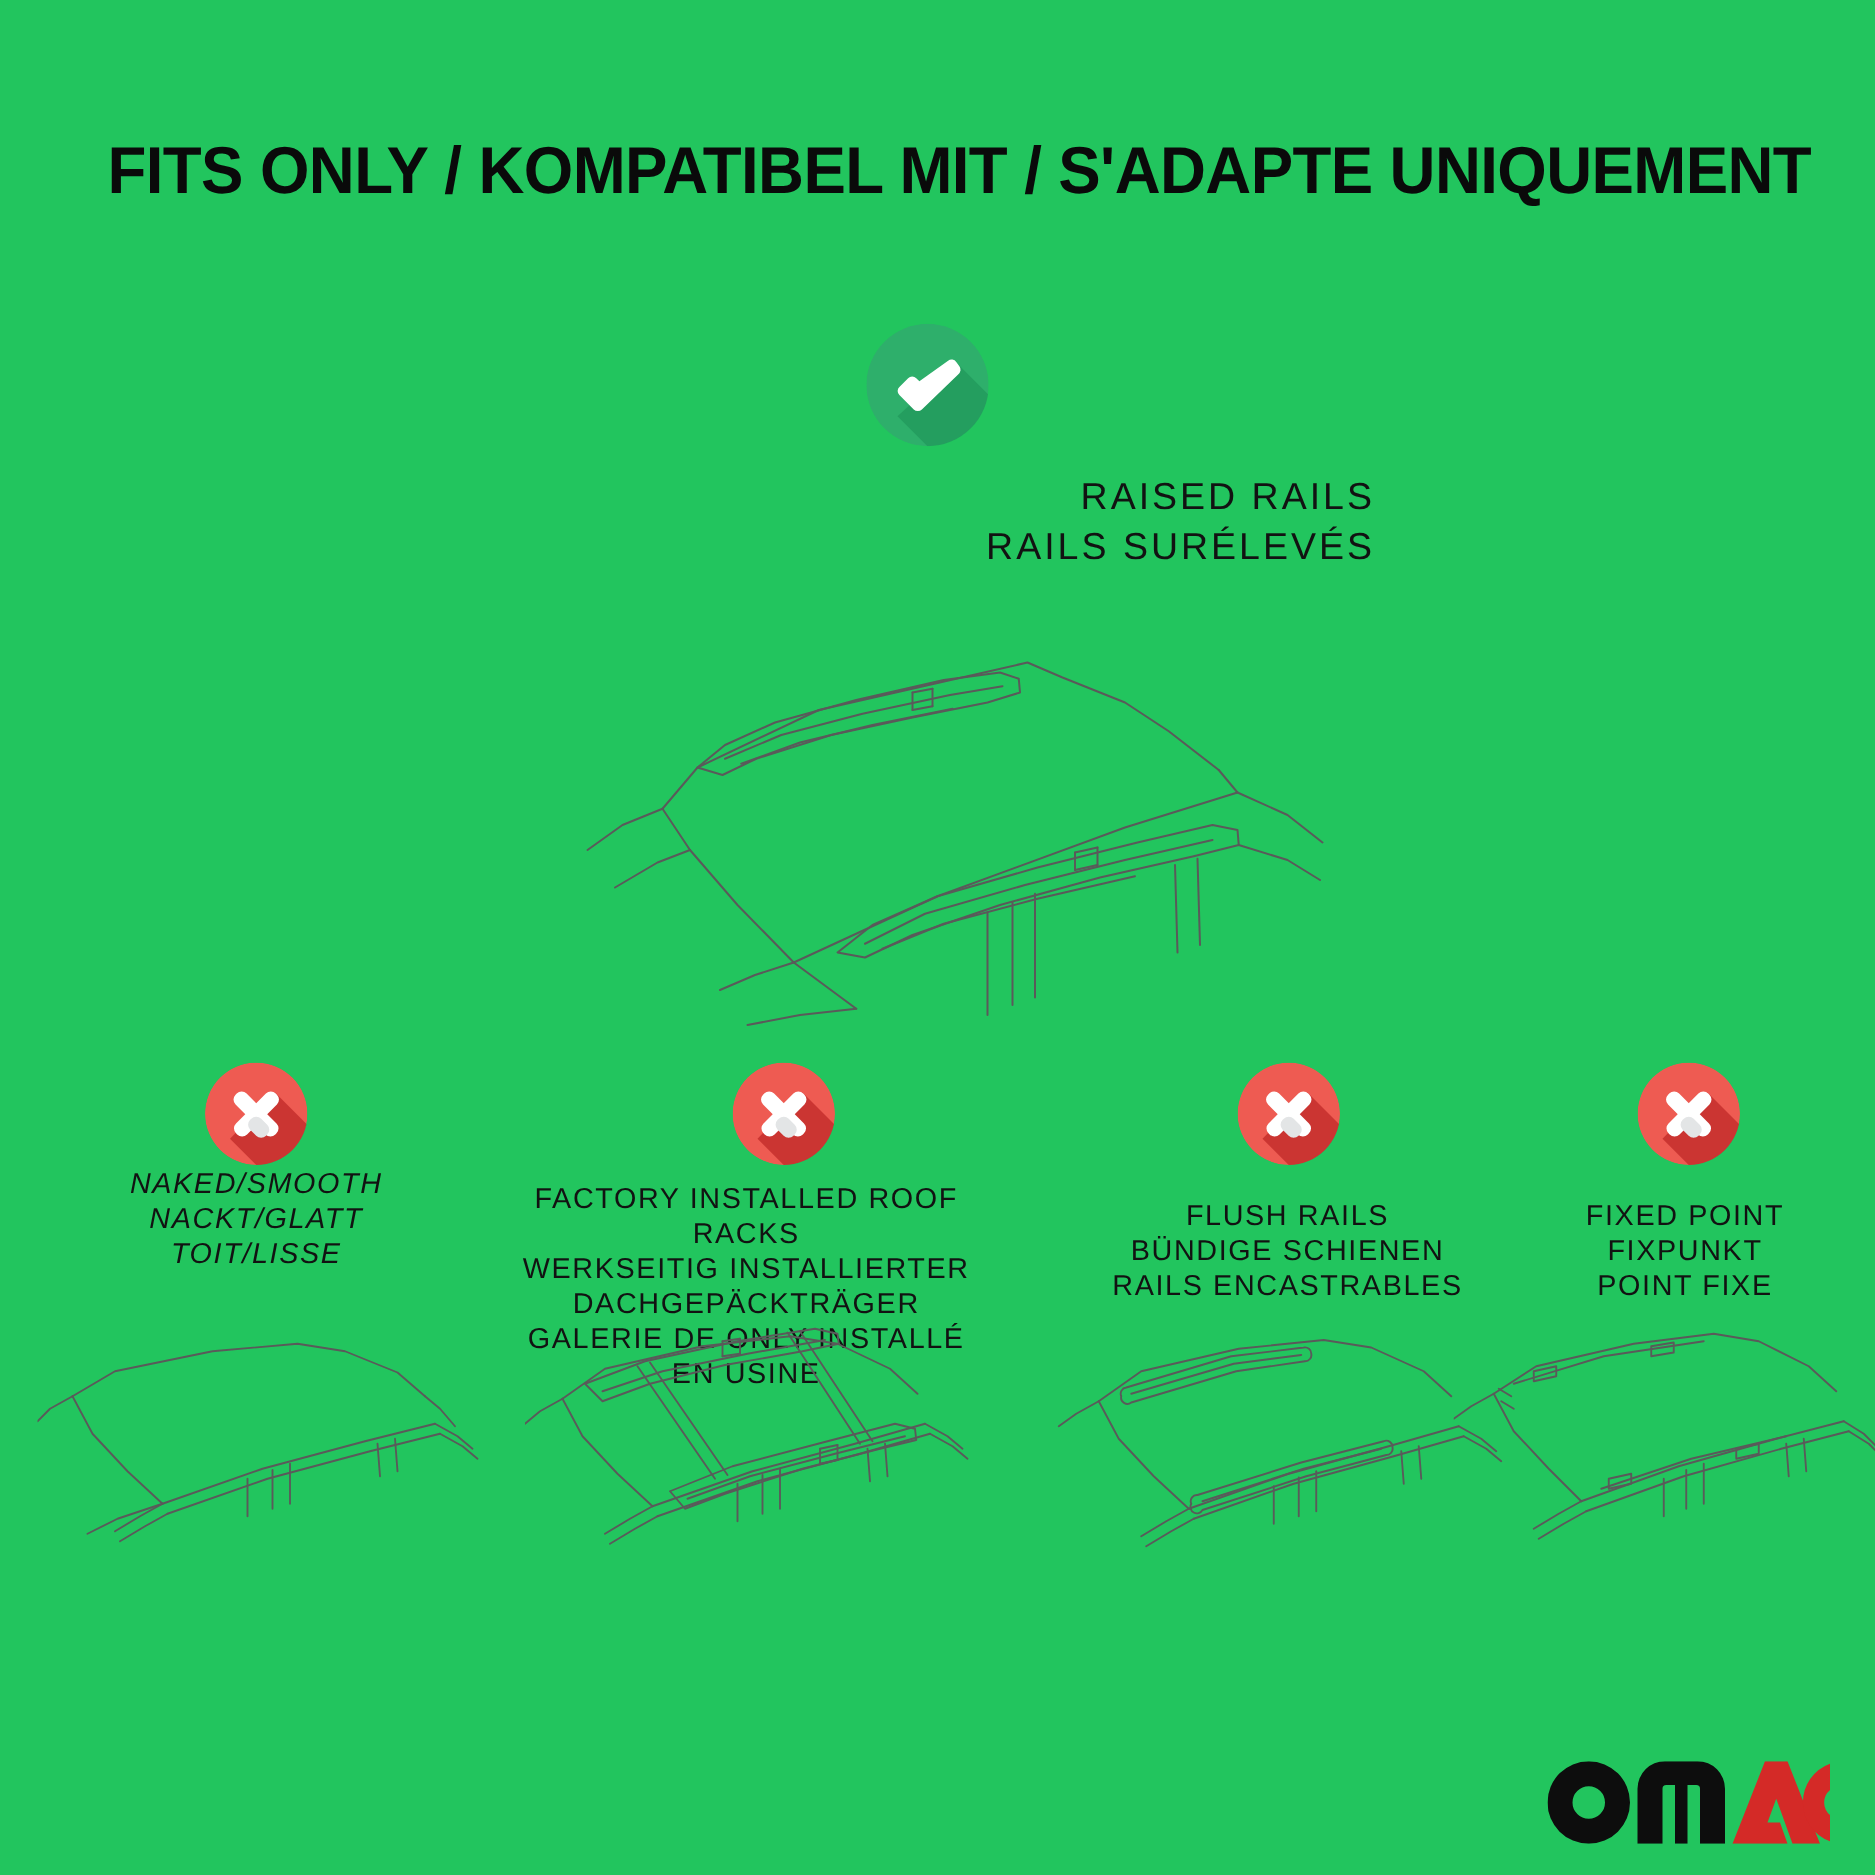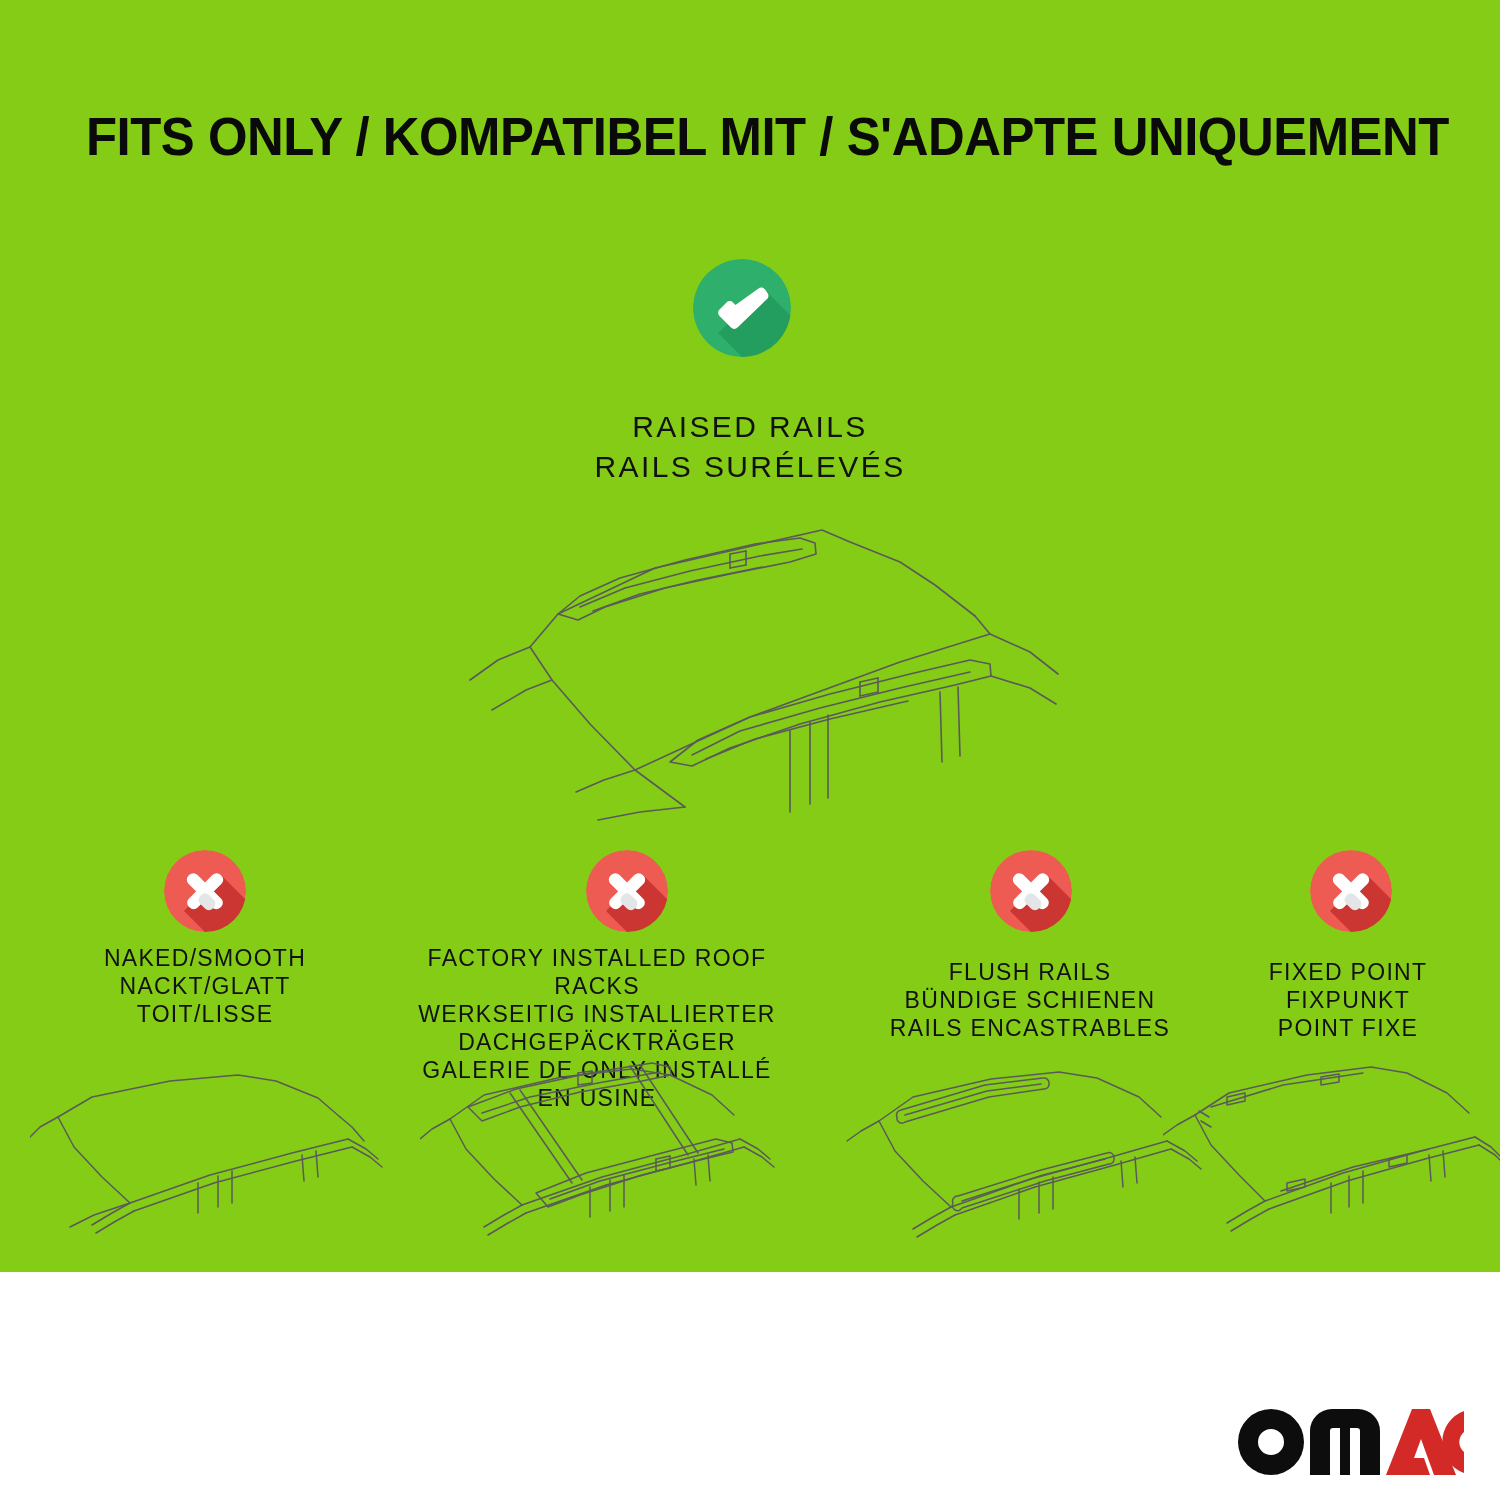--- a/index.html
+++ b/index.html
@@ -8,22 +8,22 @@
     width: 1500px;
     height: 1500px;
     background: #ffffff;
     font-family: "Liberation Sans", sans-serif;
     overflow: hidden;
   }
 
   #page {
     position: relative;
     width: 1500px;
-    height: 1272px;
-    background: #84cc16;
+    height: 1500px;
+    background: #22c55e;
   }
 
   
   .title {
     position: absolute;
     left: 86px;
     top: 108px;
     width: 1340px;
     font-size: 53px;
     font-weight: 700;
@@ -49,27 +49,26 @@
     top: 259px;
     width: 98px;
     height: 98px;
   }
 
   .ok-caption {
     position: absolute;
     left: 400px;
     top: 378px;
     width: 700px;
-    text-align: center;
+    text-align: right;
     font-size: 30px;
     font-weight: 400;
     letter-spacing: 2.4px;
     line-height: 40px;
     color: #121212;
-    margin-top: 29px;
   }
 
   .hero-art {
     position: absolute;
     left: 430px;
     top: 512px;
     width: 650px;
     height: 310px;
   }
 
@@ -107,21 +106,21 @@
   }
 
   .col-art {
     position: absolute;
     width: 100%;
     height: 230px;
   }
 
   
   .col-0 .bad-badge { left: 144px; }
-  .col-0 .col-caption { top: 94px; }
+  .col-0 .col-caption { top: 82px; font-style: italic; }
   .col-0 .col-art { top: 205px; left: 10px; }
 
   .col-1 .bad-badge { left: 174px; }
   .col-1 .col-caption { top: 94px; left: -5px; width: 380px; }
   .col-1 .col-art { top: 205px; left: 8px; }
 
   .col-2 .bad-badge { left: 145px; }
   .col-2 .col-caption { top: 108px; text-align: center; }
   .col-2 .col-art { top: 205px; left: 0px; }
 

